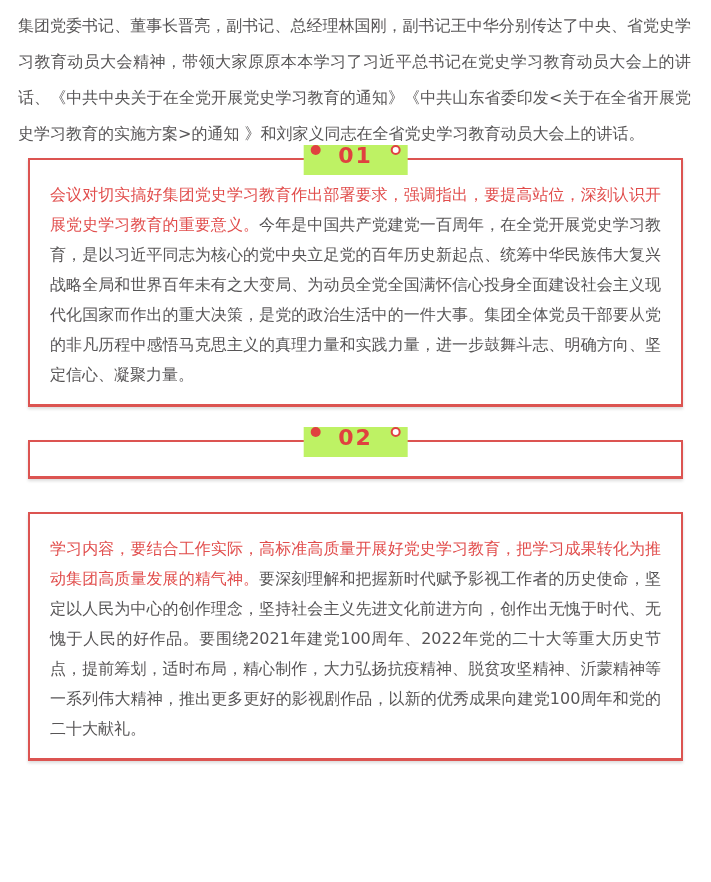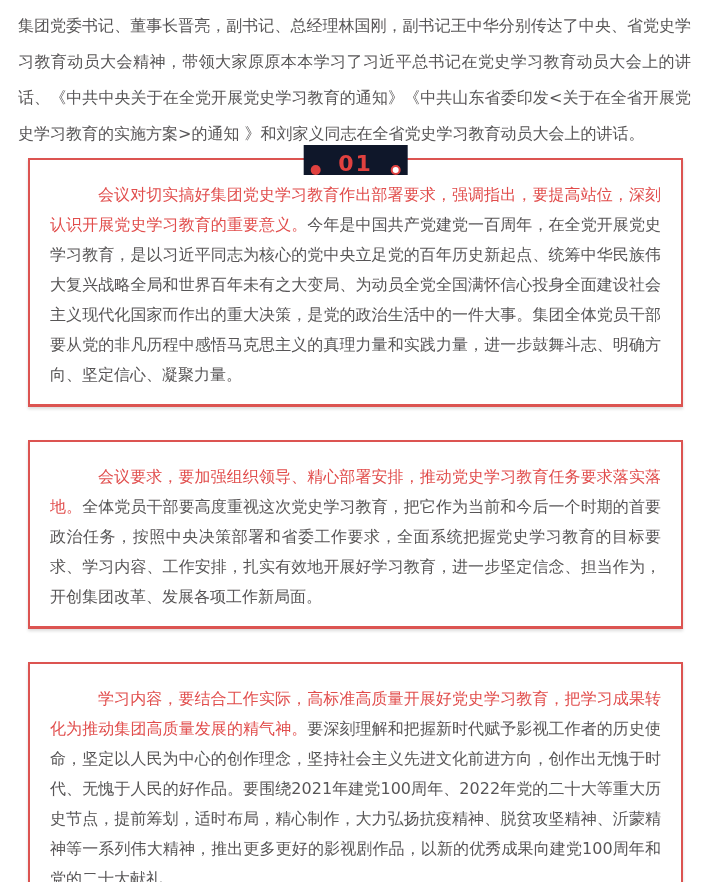--- a/index.html
+++ b/index.html
@@ -27,22 +27,22 @@
     padding: 20px 20px 14px 20px;
     background: #ffffff;
   }
   .num-box.first { margin-top: 6px; }
   .num-label {
     position: absolute;
     top: -15px;
     left: 50%;
     transform: translateX(-50%);
     display: flex;
-    align-items: flex-end;
-    background: #0f172a;
+    align-items: flex-start;
+    background: #bef264;
     padding: 0 7px;
     height: 30px;
     gap: 7px;
   }
   .dot {
     width: 10px; height: 10px;
     border-radius: 50%;
     background: #e0413f;
     margin-right: 11px;
     flex: 0 0 auto;
@@ -63,35 +63,39 @@
     flex: 0 0 auto;
   }
   .box-text {
     margin: 0;
     font-size: 16px;
     line-height: 30px;
     color: #575556;
     text-align: justify;
     text-justify: inter-character;
   }
-  .box-text .hl { color: #e14d4c; margin-left: 48px; }
+  .box-text .hl { color: #e14d4c; }
 </style>
 </head>
 <body>
 
 <p class="intro">集团党委书记、董事长晋亮，副书记、总经理林国刚，副书记王中华分别传达了中央、省党史学习教育动员大会精神，带领大家原原本本学习了习近平总书记在党史学习教育动员大会上的讲话、《中共中央关于在全党开展党史学习教育的通知》《中共山东省委印发&lt;关于在全省开展党史学习教育的实施方案&gt;的通知 》和刘家义同志在全省党史学习教育动员大会上的讲话。</p>
 
 <section class="num-box first">
   <div class="num-label">
     <span class="dot"></span>
     <span class="num">01</span>
     <span class="ring"></span>
   </div>
   <p class="box-text"><span class="hl">会议对切实搞好集团党史学习教育作出部署要求，强调指出，要提高站位，深刻认识开展党史学习教育的重要意义。</span><span>今年是中国共产党建党一百周年，在全党开展党史学习教育，是以习近平同志为核心的党中央立足党的百年历史新起点、统筹中华民族伟大复兴战略全局和世界百年未有之大变局、为动员全党全国满怀信心投身全面建设社会主义现代化国家而作出的重大决策，是党的政治生活中的一件大事。集团全体党员干部要从党的非凡历程中感悟马克思主义的真理力量和实践力量，进一步鼓舞斗志、明确方向、坚定信心、凝聚力量。</span></p>
 </section>
 
 <section class="num-box">
-  <p class="box-text"><span class="hl">会议要求，要加强组织领导、精心部署安排，推动党史学习教育任务要求落实落地。</span><span>全体党员干部要高度重视这次党史学习教育，把它作为当前和今后一个时期的首要政治任务，按照中央决策部署和省委工作要求，全面系统把握党史学习教育的目标要求、学习内容、工作安排，扎实有效地开展好学习教育，进一步坚定信念、担当作为，开创集团改革、发展各项工作新局面。</span></p>
+  <div class="num-label">
+    <span class="dot"></span>
+    <span class="num">02</span>
+    <span class="ring"></span>
+  </div>
 </section>
 
 <section class="num-box">
   <p class="box-text"><span class="hl">学习内容，要结合工作实际，高标准高质量开展好党史学习教育，把学习成果转化为推动集团高质量发展的精气神。</span><span>要深刻理解和把握新时代赋予影视工作者的历史使命，坚定以人民为中心的创作理念，坚持社会主义先进文化前进方向，创作出无愧于时代、无愧于人民的好作品。要围绕2021年建党100周年、2022年党的二十大等重大历史节点，提前筹划，适时布局，精心制作，大力弘扬抗疫精神、脱贫攻坚精神、沂蒙精神等一系列伟大精神，推出更多更好的影视剧作品，以新的优秀成果向建党100周年和党的二十大献礼。</span></p>
 </section>
 
 </body></html>

